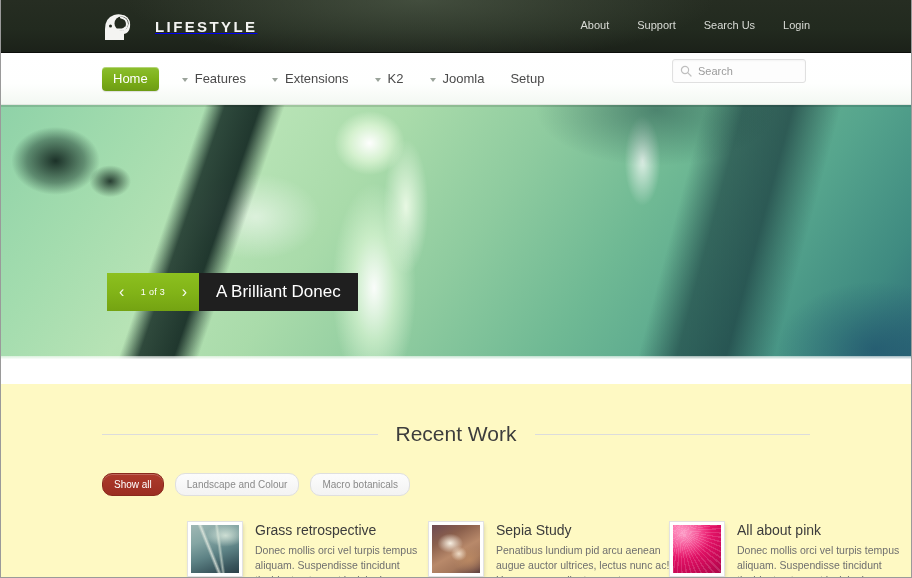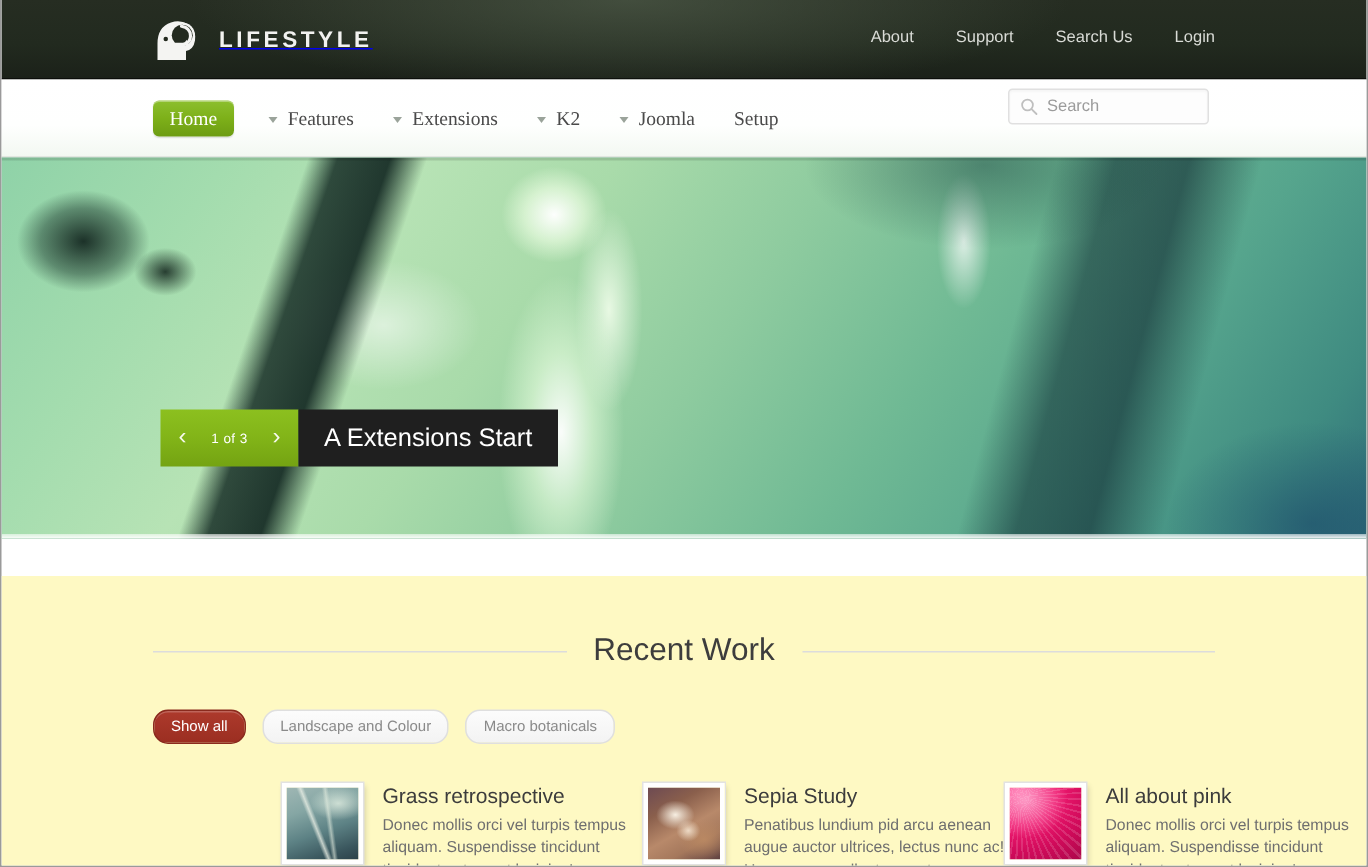--- a/index.html
+++ b/index.html
@@ -40,21 +40,21 @@
     height: 1px;
     background: rgba(0,0,0,0.55);
   }
 
   .brand {
     position: absolute;
     left: 101px;
     top: 10px;
     display: flex;
     align-items: center;
-    gap: 12px;
+    gap: 21px;
   }
   .brand-logo {
     width: 32px;
     height: 32px;
     display: block;
   }
   .brand-name {
     color: #f2f2f0;
     font-size: 15px;
     font-weight: bold;
@@ -96,21 +96,20 @@
   .mainnav .nav-item {
     display: flex;
     align-items: center;
     font-size: 13px;
     color: #4a4a4a;
     text-decoration: none;
     padding: 0 13px;
     height: 52px;
     line-height: 52px;
     white-space: nowrap;
-    font-family: Liberation Serif, serif;
   }
   .mainnav .nav-item .caret {
     display: inline-block;
     width: 0; height: 0;
     margin-right: 7px;
     border-left: 3px solid transparent;
     border-right: 3px solid transparent;
     border-top: 4px solid #9aa39a;
     position: relative;
     top: 1px;
@@ -430,21 +429,21 @@
   <div class="hero">
     <div class="hero-img"></div>
   </div>
 
   <div class="slider-bar">
     <div class="slider-nav">
       <span class="slider-arrow">‹</span>
       <span class="slider-count">1 of 3</span>
       <span class="slider-arrow">›</span>
     </div>
-    <div class="slider-title">A Extensions Start</div>
+    <div class="slider-title">A Brilliant Donec</div>
   </div>
 
   <div class="content">
 
     <div class="section-head">
       <div class="rule"></div>
       <h2>Recent Work</h2>
       <div class="rule"></div>
     </div>
 

